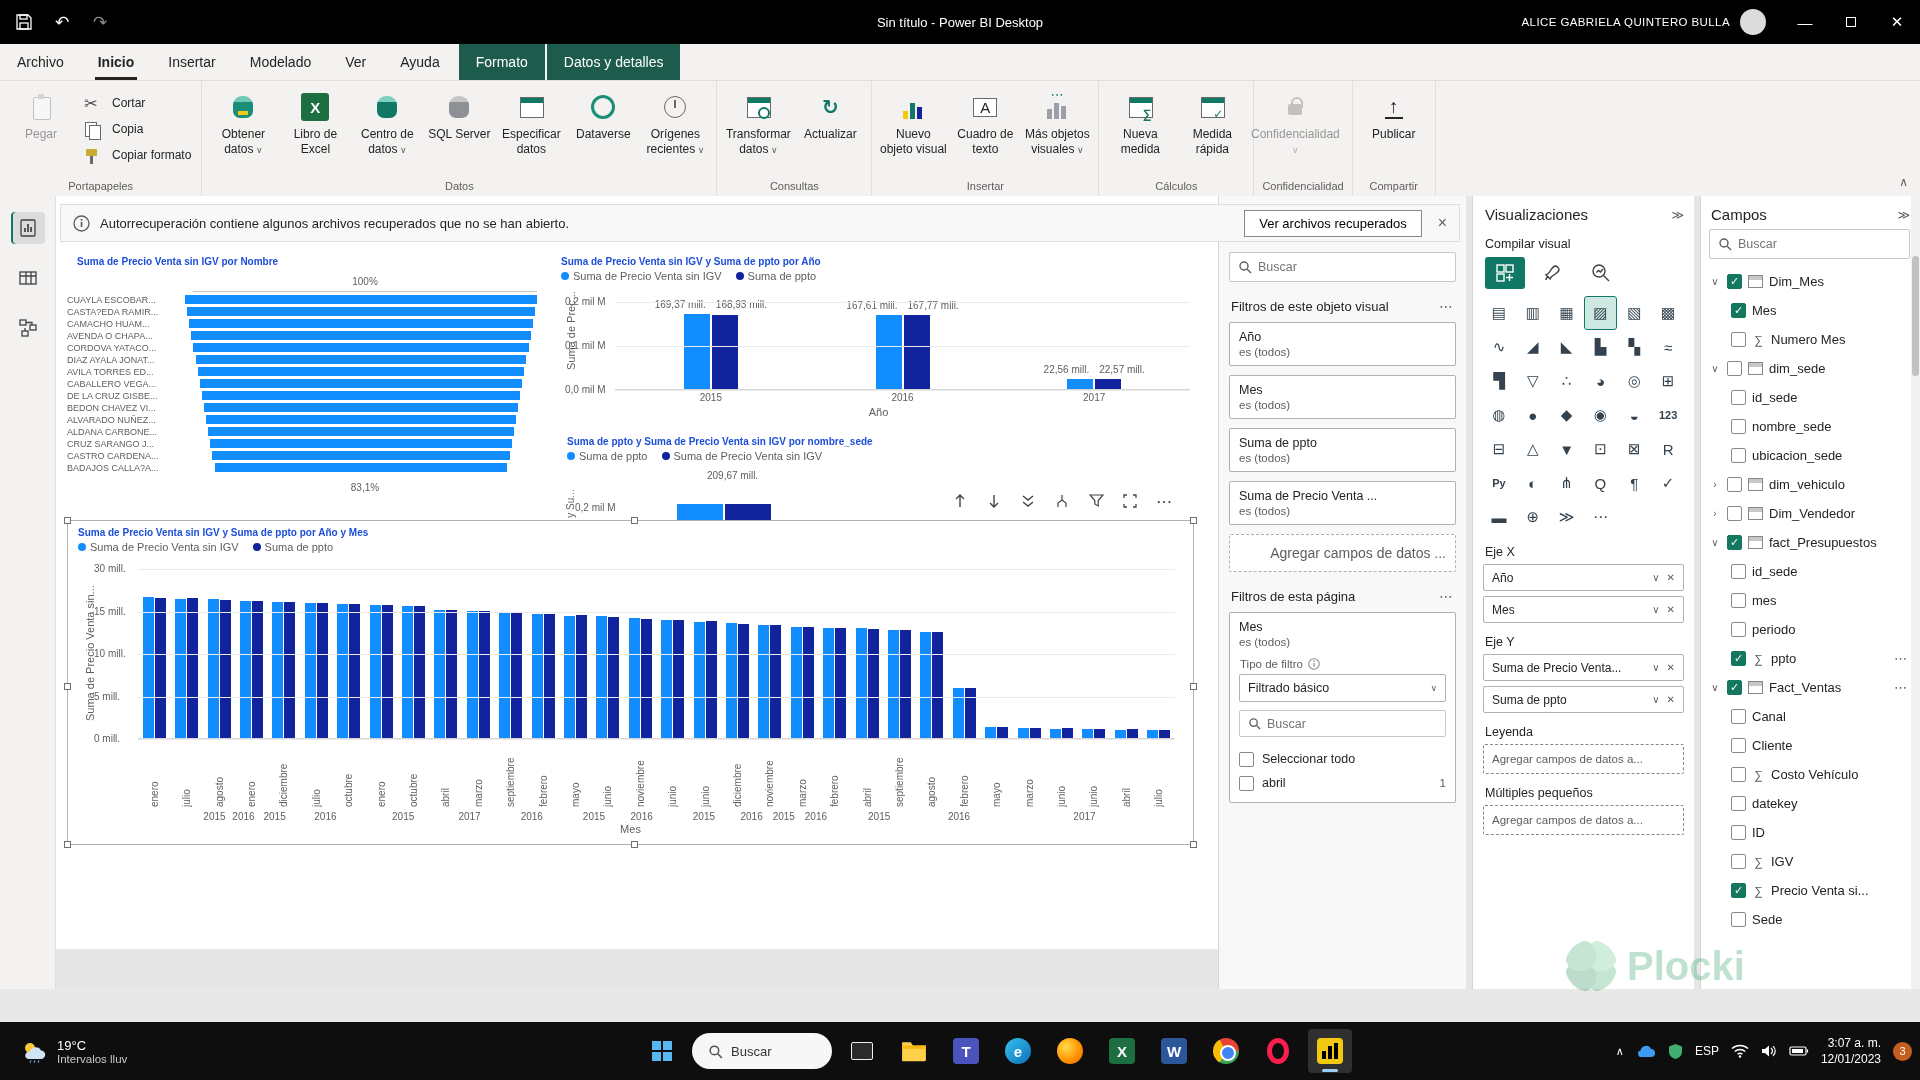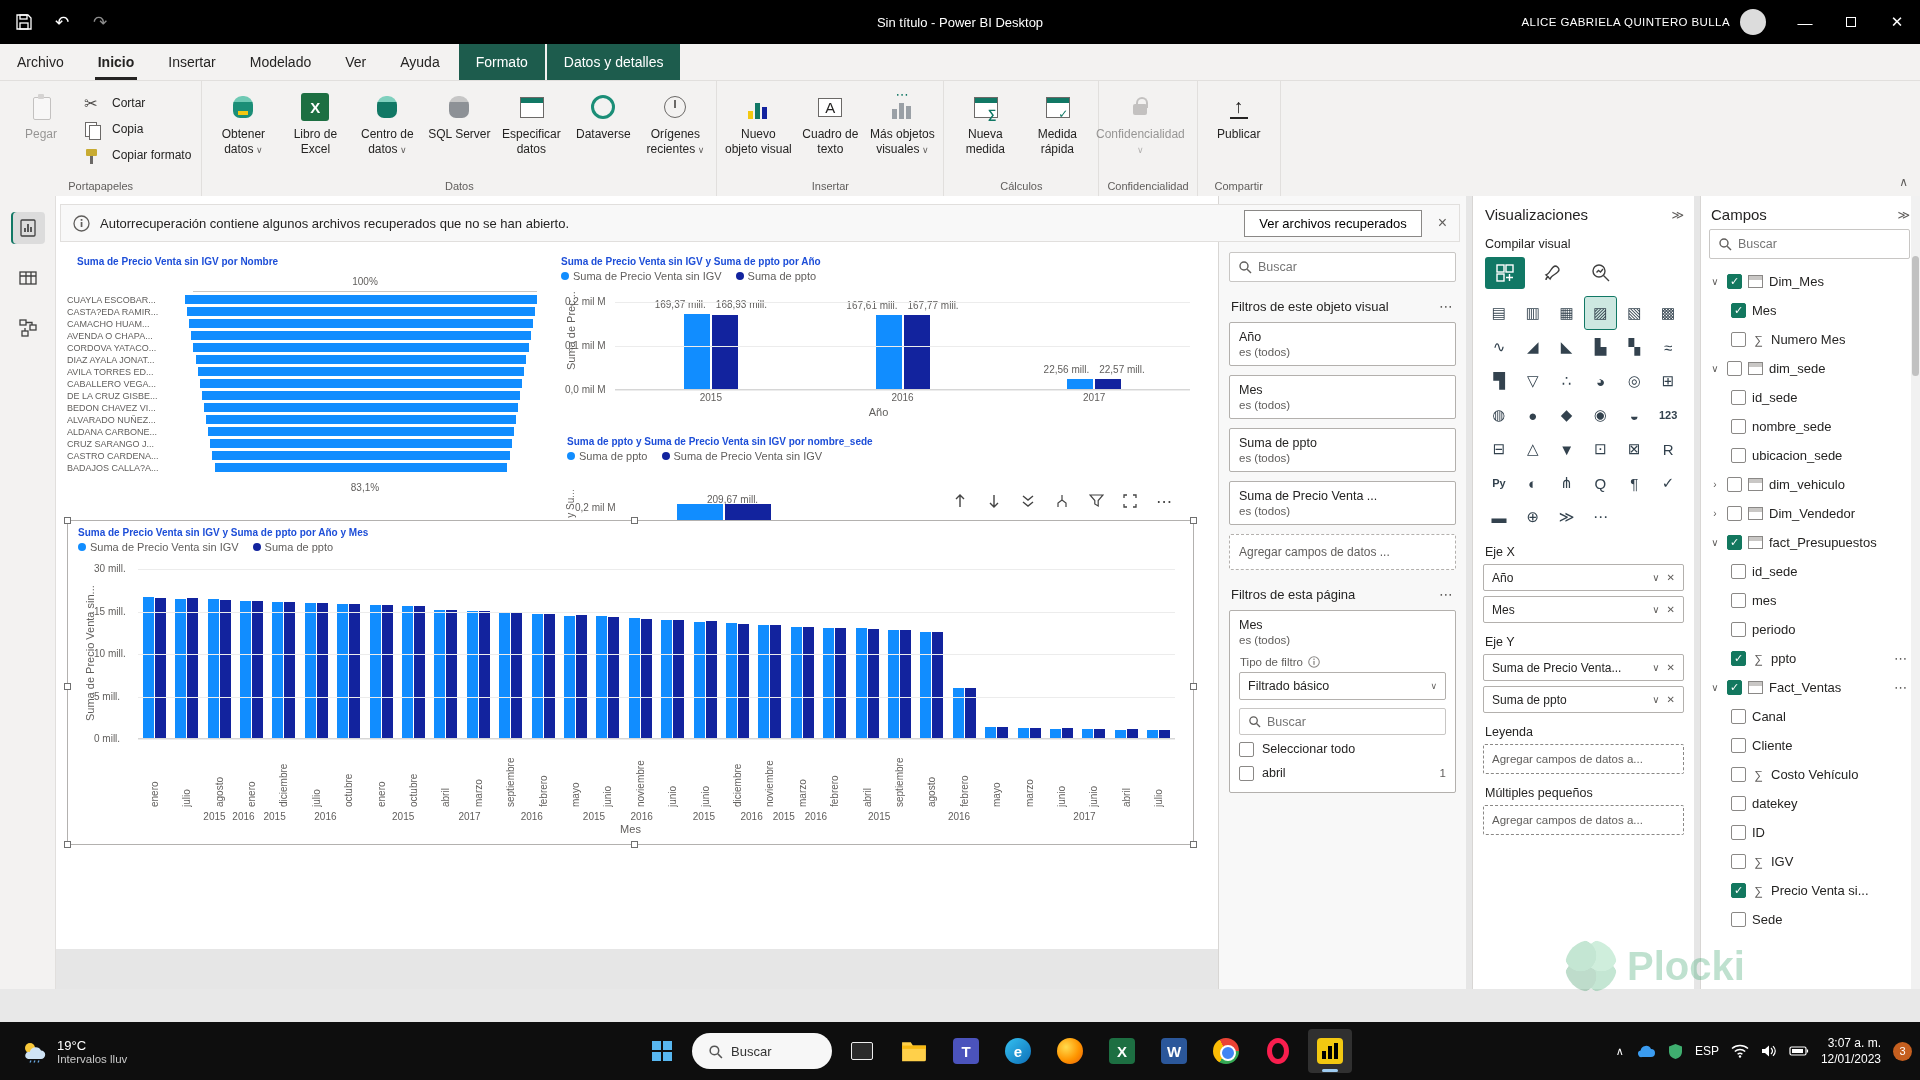--- a/index.html
+++ b/index.html
@@ -128,21 +128,21 @@
 .c2 .clusters{position:absolute;left:0;right:0;bottom:0;top:0;display:flex}
 .cluster2{flex:1;position:relative;display:flex;align-items:flex-end;justify-content:center;gap:2px}
 .cluster2 .bar{width:26px}
 .vlabels{position:absolute;left:0;right:0;display:flex;justify-content:center;gap:10px;font-size:10px;color:#605e5c;white-space:nowrap}
 .c2 .xlabels{position:absolute;left:64px;right:16px;top:142px;display:flex}
 .c2 .xlabels div{flex:1;text-align:center;font-size:10px;color:#605e5c}
 
 
 .c3{left:501px;top:234px;width:649px;height:96px;overflow:hidden}
 .c3 .tick{position:absolute;left:18px;top:72px;font-size:10px;color:#605e5c}
-.c3 .plab{position:absolute;left:150px;top:64px;font-size:10px;color:#605e5c}
+.c3 .plab{position:absolute;left:150px;top:40px;font-size:10px;color:#605e5c}
 .c3 .sliver1{position:absolute;left:120px;top:74px;width:46px;height:22px;background:#118DFF}
 .c3 .sliver2{position:absolute;left:168px;top:74px;width:46px;height:22px;background:#12239E}
 .c3 .ylab3{position:absolute;left:8px;top:96px;font-size:10px}
 
 
 .c4{left:11px;top:324px;width:1127px;height:325px;border:1px solid #b3b1af;z-index:5}
 .c4 .plot{position:absolute;left:70px;top:48px;right:18px;height:170px;border-bottom:1px solid #d6d6d6}
 .c4 .bars{position:absolute;left:0;right:0;bottom:0;top:0;display:flex;align-items:flex-end}
 .cluster4{flex:1;display:flex;align-items:flex-end;justify-content:center;gap:1px}
 .cluster4 .bar{width:11px}
@@ -175,21 +175,21 @@
 .panel-title{font-size:15px;color:#252423}
 .collapse-ic{color:#605e5c;font-size:12px}
 .searchbox{display:flex;align-items:center;gap:6px;background:#fff;border:1px solid #c8c6c4;height:30px;padding:0 8px;border-radius:2px}
 .searchbox input{border:none;outline:none;flex:1;font-size:12.5px;font-family:inherit;background:transparent;color:#252423}
 .sect-head{display:flex;justify-content:space-between;align-items:center;margin:16px 2px 8px 2px}
 .sect-title{font-size:13px;color:#252423}
 .dots{color:#605e5c;font-size:14px;letter-spacing:1px}
 .fcard{background:#fff;border:1px solid #b3b0ad;border-radius:2px;padding:7px 9px;margin-bottom:9px}
 .fcard .fname2{font-size:12.5px;color:#252423}
 .fcard .fval{font-size:11.5px;color:#605e5c;margin-top:2px}
-.fcard.placeholder{border-style:dashed;color:#605e5c;font-size:12px;text-align:left;padding:10px 9px}
+.fcard.placeholder{border-style:dashed;color:#605e5c;font-size:14px;text-align:right;padding:10px 9px}
 .ftype-label{font-size:11.5px;color:#605e5c;margin:10px 0 4px 1px;display:flex;align-items:center;gap:5px}
 .fselect{border:1px solid #b3b0ad;background:#fff;height:28px;display:flex;align-items:center;justify-content:space-between;padding:0 8px;font-size:12.5px;border-radius:2px}
 .fopt{display:flex;align-items:center;gap:8px;height:24px;font-size:12.5px;color:#252423}
 .fopt .cnt{margin-left:auto;color:#605e5c;font-size:11.5px}
 .cb{width:15px;height:15px;border:1px solid #8a8886;border-radius:2px;background:#fff;flex:0 0 15px;display:flex;align-items:center;justify-content:center;font-size:11px;color:#fff}
 .cb.checked{background:#13785f;border-color:#13785f}
 
 .viz-sub{font-size:12.5px;color:#252423;margin: 8px 0 6px 2px}
 .viz-tabs{display:flex;gap:8px;margin:2px 0 8px 2px}
 .viz-tab{width:40px;height:32px;display:flex;align-items:center;justify-content:center;border-radius:3px}
@@ -339,20 +339,33 @@
           <div class="rbtn">
             <span class="ric ic-dataverse"></span>
             <span class="rbl">Dataverse</span>
           </div>
           <div class="rbtn">
             <span class="ric ic-recent"></span>
             <span class="rbl">Orígenes recientes<span class="chev"> ∨</span></span>
           </div>
         </div>
         <div class="rgroup-label">Datos</div>
+      </div>
+      <div class="rgroup">
+        <div class="rgroup-body">
+          <div class="rbtn">
+            <span class="ric ic-transform"></span>
+            <span class="rbl">Transformar datos<span class="chev"> ∨</span></span>
+          </div>
+          <div class="rbtn">
+            <span class="ric ic-refresh"></span>
+            <span class="rbl">Actualizar</span>
+          </div>
+        </div>
+        <div class="rgroup-label">Consultas</div>
       </div>
       <div class="rgroup">
         <div class="rgroup-body">
           <div class="rbtn">
             <span class="ric ic-new-visual"></span>
             <span class="rbl">Nuevo objeto visual</span>
           </div>
           <div class="rbtn">
             <span class="ric ic-textbox"></span>
             <span class="rbl">Cuadro de texto</span>
@@ -982,21 +995,21 @@
           <span>Filtrado básico</span>
           <span class="chev">∨</span>
         </div>
         <div class="searchbox" style="margin-top:8px;height:27px">
           <svg width="13" height="13" viewBox="0 0 14 14" fill="none" stroke="#605e5c" stroke-width="1.4">
               <circle cx="6" cy="6" r="4"></circle>
               <path d="M9.2 9.2L13 13"></path>
             </svg>
           <input placeholder="Buscar" style="">
         </div>
-        <div style="margin-top:2px">
+        <div style="margin-top:10px">
             <div class="fopt">
               <span class="cb"></span>
               <span>Seleccionar todo</span>
             </div>
             <div class="fopt">
               <span class="cb"></span>
               <span>abril</span>
               <span class="cnt">1</span>
             </div>
           </div>

